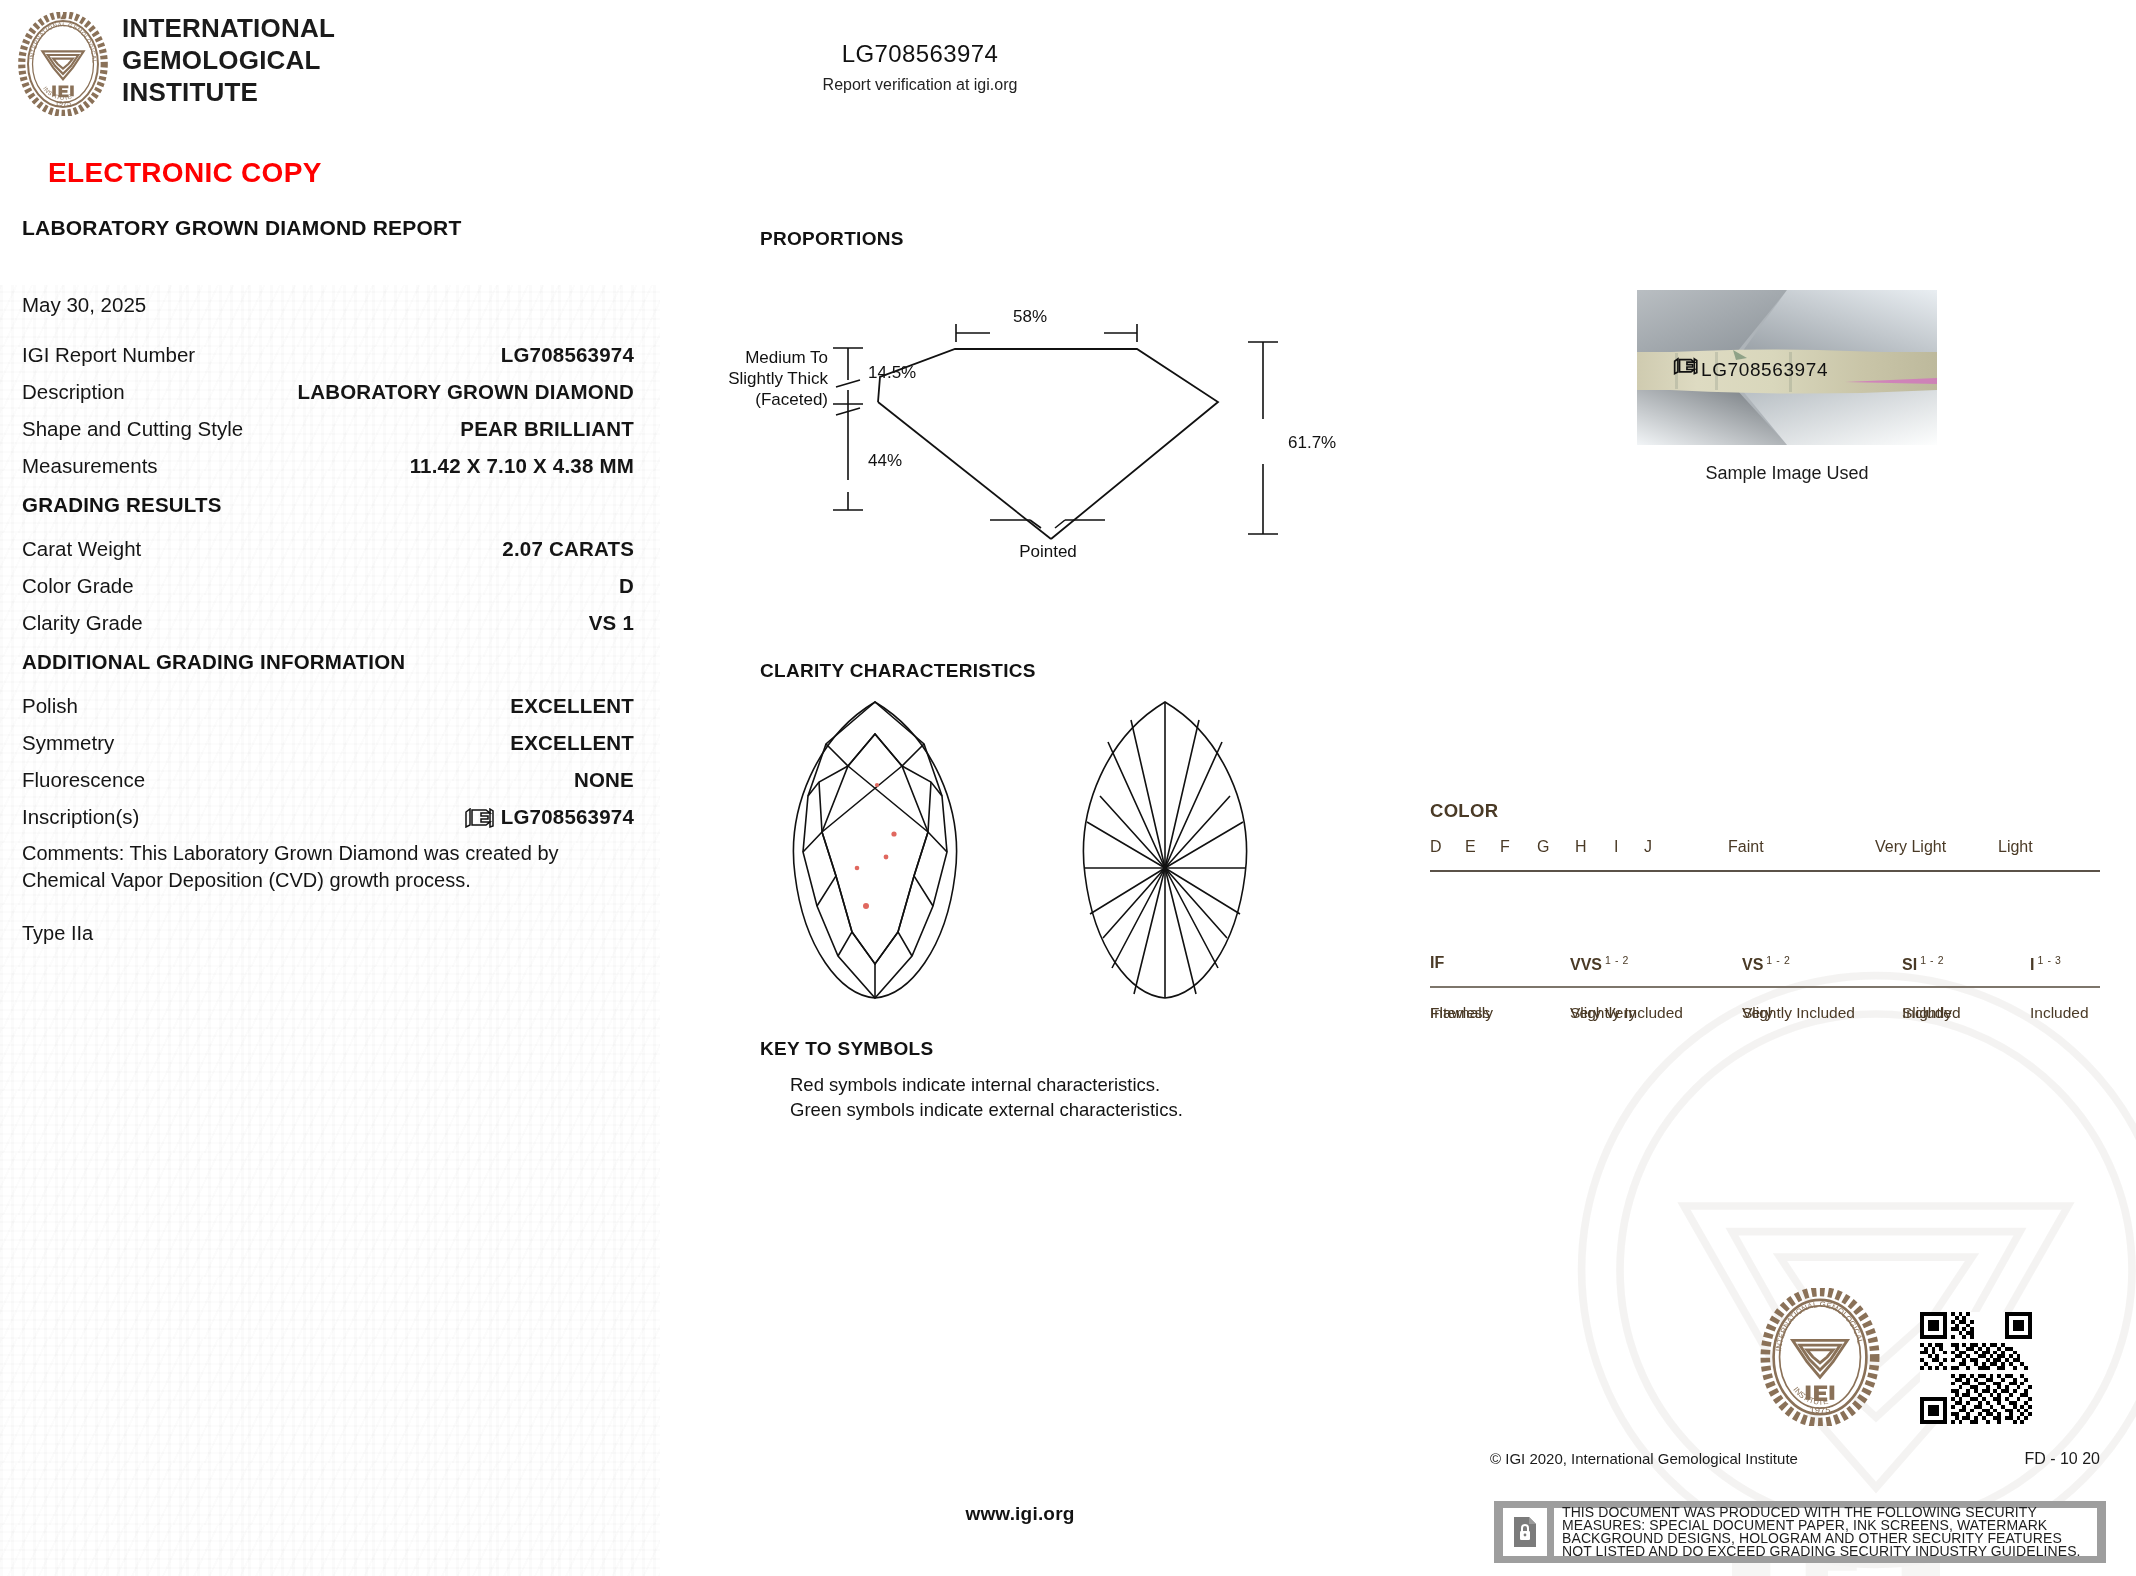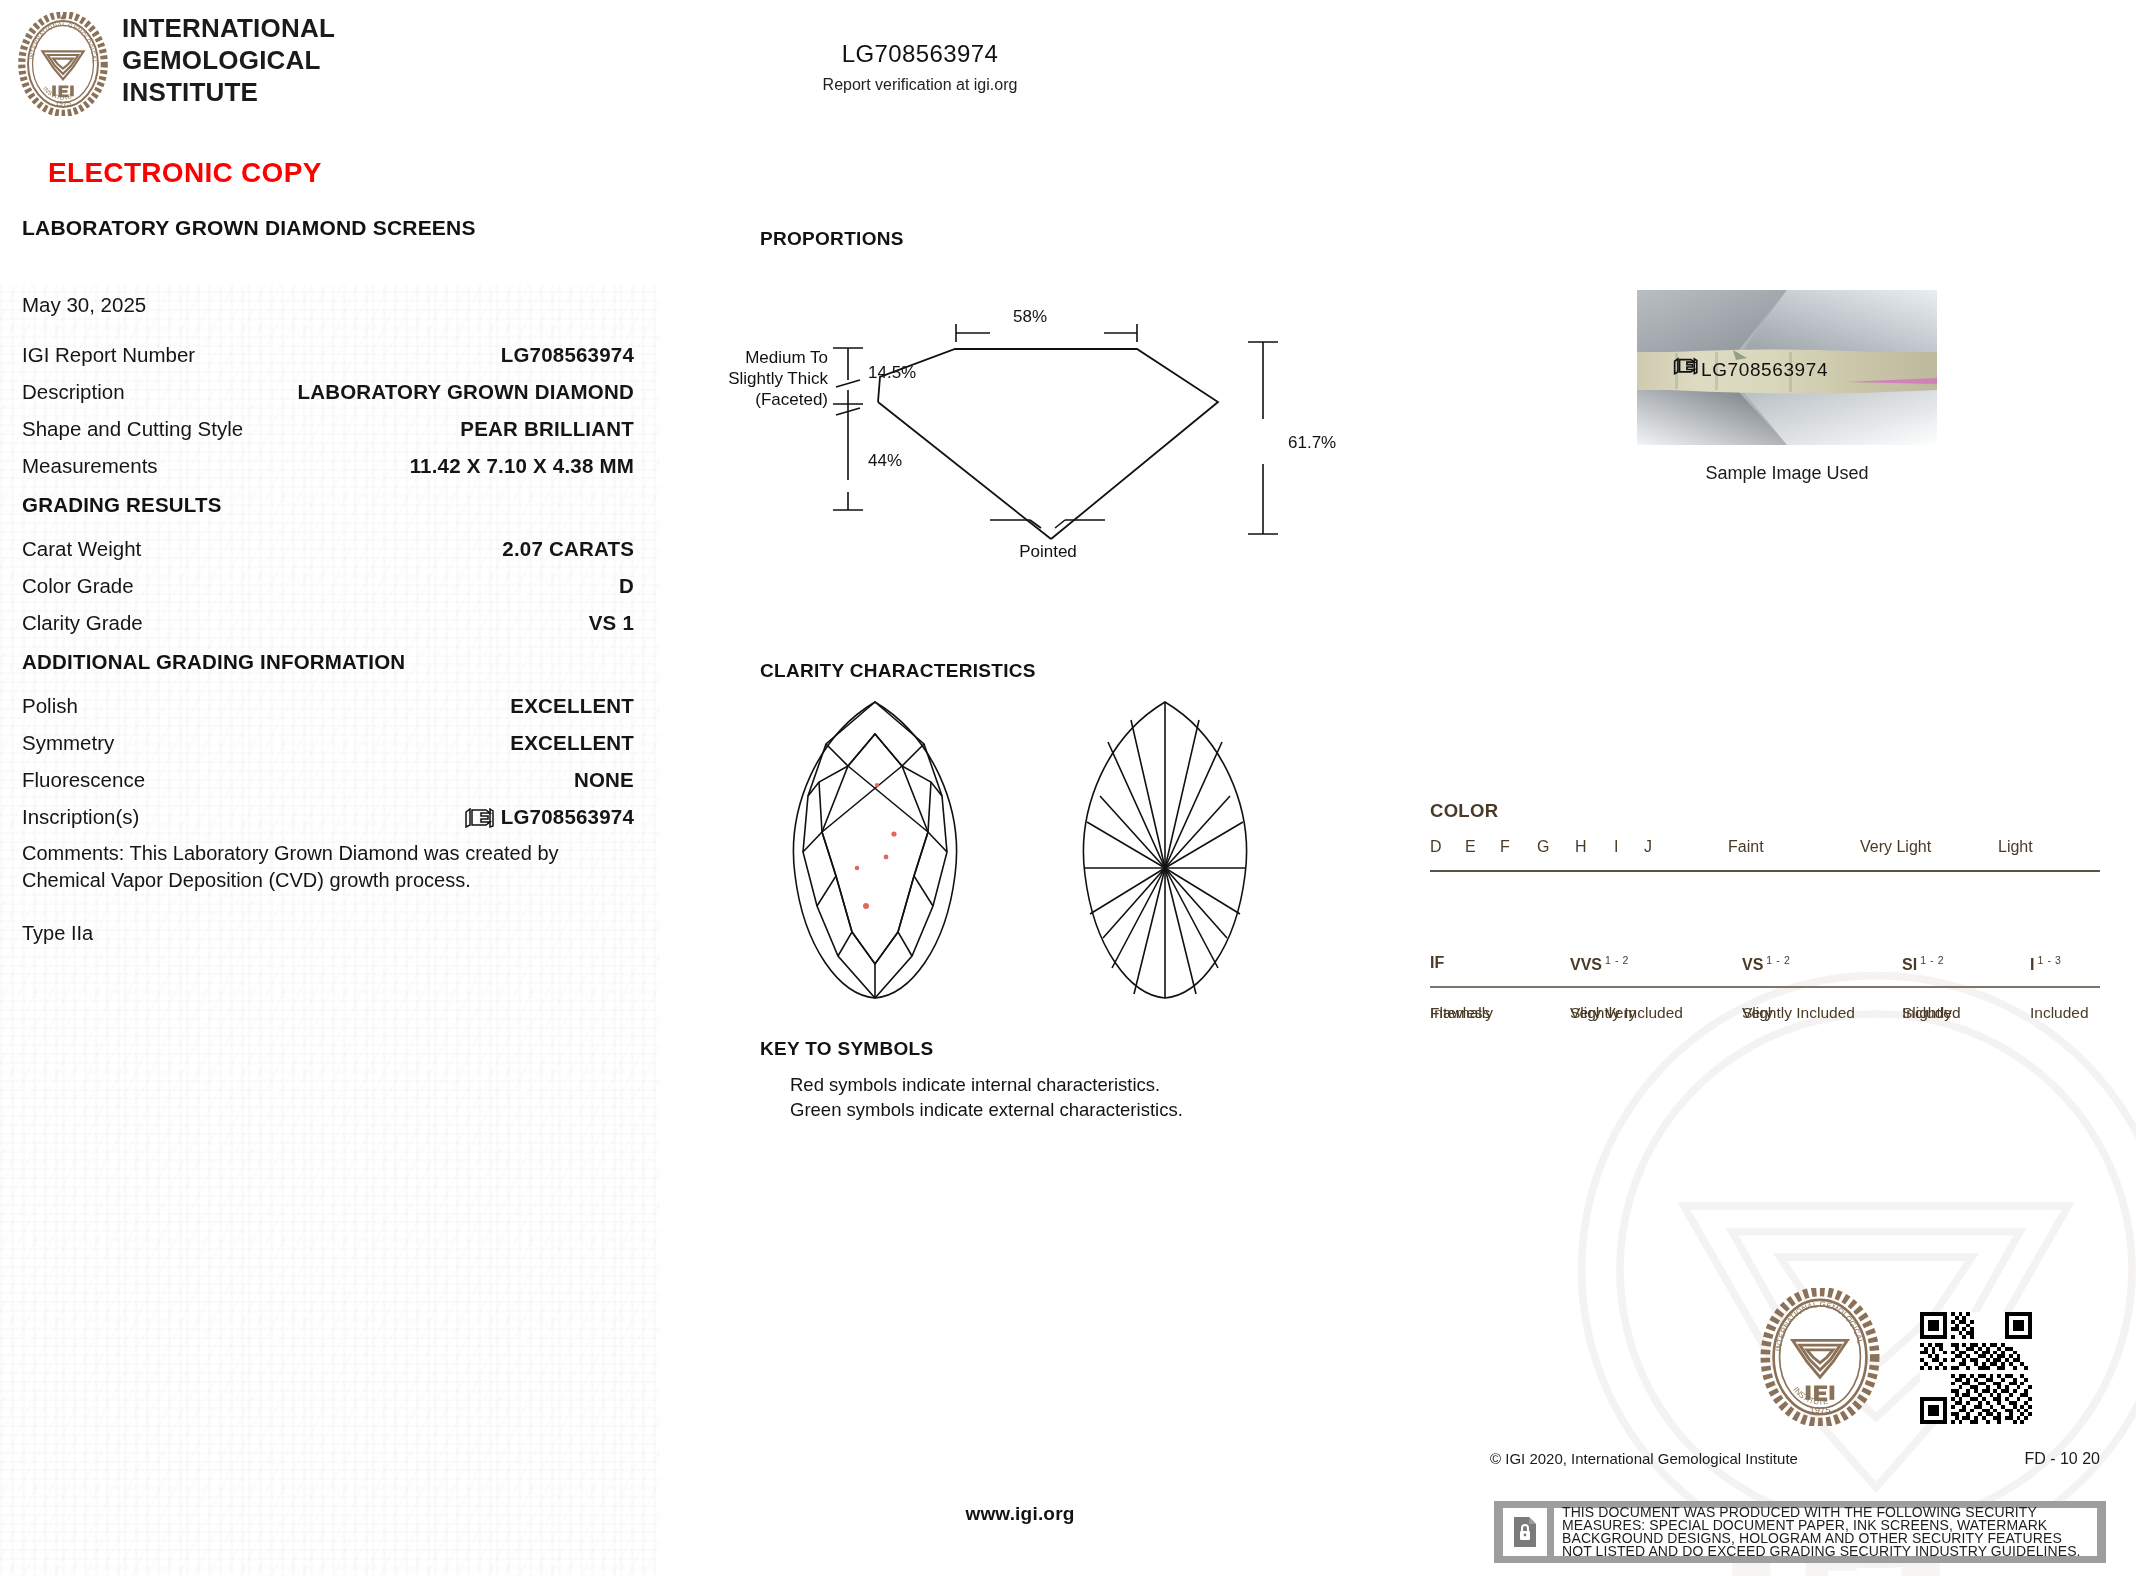--- a/index.html
+++ b/index.html
@@ -208,21 +208,21 @@
 
   <div class="org-name">
     <div>INTERNATIONAL</div>
     <div>GEMOLOGICAL</div>
     <div>INSTITUTE</div>
   </div>
 
   <div class="hdr-report-no">LG708563974</div>
   <div class="hdr-verify">Report verification at igi.org</div>
   <div class="electronic-copy">ELECTRONIC COPY</div>
-  <div class="report-title">LABORATORY GROWN DIAMOND SCREENS</div>
+  <div class="report-title">LABORATORY GROWN DIAMOND REPORT</div>
 
   <div class="left-col">
 
     <div class="row" style="top:8px;">
       <span class="lbl">May 30, 2025</span>
     </div>
 
     <div class="row" style="top:58px;">
       <span class="lbl">IGI Report Number</span>
       <span class="val">LG708563974</span>
@@ -445,21 +445,21 @@
     <div class="scale-head">COLOR</div>
     <div class="scale-row">
       <span style="left:0px;">D</span>
       <span style="left:35px;">E</span>
       <span style="left:70px;">F</span>
       <span style="left:107px;">G</span>
       <span style="left:145px;">H</span>
       <span style="left:184px;">I</span>
       <span style="left:214px;">J</span>
       <span style="left:298px;">Faint</span>
-      <span style="left:430px;">Very Light</span>
+      <span style="left:445px;">Very Light</span>
       <span style="left:568px;">Light</span>
     </div>
     <div class="scale-line"></div>
   </div>
 
   <div class="scale-block" style="top:938px;">
     <div class="scale-row">
       <span style="left:0px;"><b>IF</b></span>
       <span style="left:140px;"><b>VVS</b><sup>1 - 2</sup></span>
       <span style="left:312px;"><b>VS</b><sup>1 - 2</sup></span>

